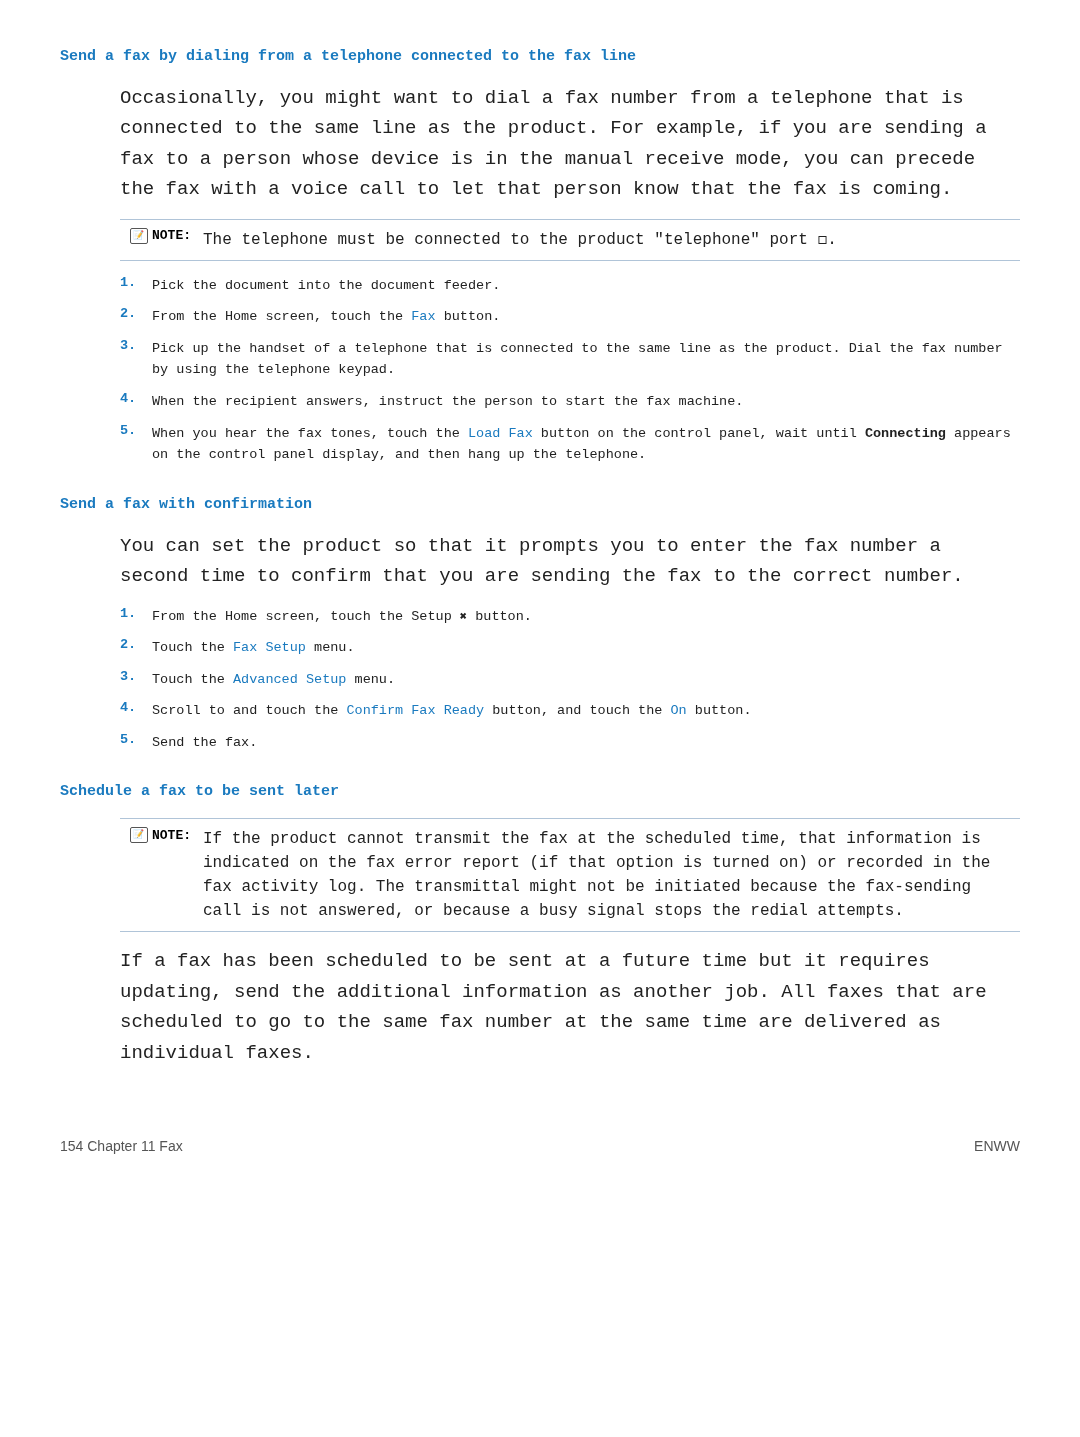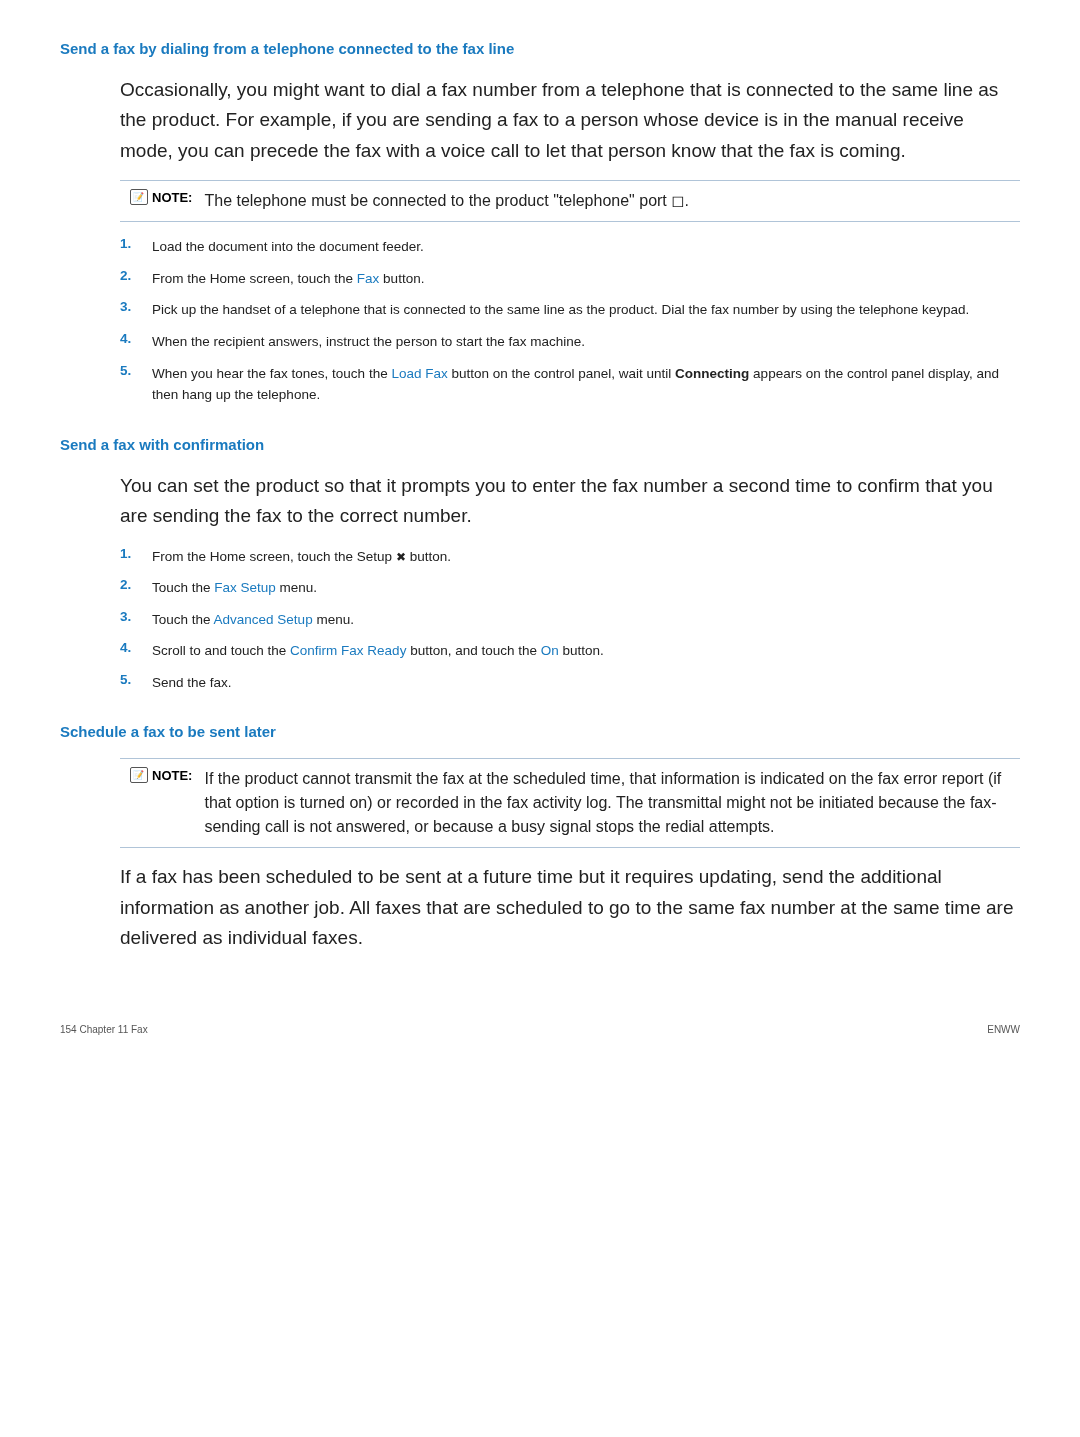--- a/index.html
+++ b/index.html
@@ -13,21 +13,22 @@
       font-family: Arial, Helvetica, sans-serif;
       font-size: 14px;
       color: #000000;
       width: 1080px;
       min-height: 1437px;
       padding: 40px 60px 80px 60px;
     }
 
     .page-content {
       max-width: 960px;
-      margin: 0 auto;
+      margin: 8px auto;
+      font-family: Liberation Mono, monospace;
     }
 
     .section {
       margin-bottom: 30px;
     }
 
     .section-heading {
       color: #1a7abf;
       font-size: 15px;
       font-weight: bold;
@@ -122,21 +123,21 @@
     }
 
     .bold-text {
       font-weight: bold;
     }
 
     .page-footer {
       margin-top: 60px;
       display: flex;
       justify-content: space-between;
-      font-size: 10px;
+      font-size: 14px;
       color: #555;
       padding-top: 10px;
     }
   </style>
 </head>
 <body>
 
 <div class="page-content">
 
   <div class="section">
@@ -150,21 +151,21 @@
           <span class="note-icon-img">📝</span>
           <span class="note-label">NOTE:</span>
         </span>
         <span class="note-text">
           The telephone must be connected to the product "telephone" port <span>◻</span>.
         </span>
       </div>
       <ol class="step-list">
         <li class="step-item">
           <span class="step-number">1.</span>
-          <span class="step-text">Load the document into the document feeder.</span>
+          <span class="step-text">Pick the document into the document feeder.</span>
         </li>
         <li class="step-item">
           <span class="step-number">2.</span>
           <span class="step-text">From the Home screen, touch the <span class="link-text">Fax</span> button.</span>
         </li>
         <li class="step-item">
           <span class="step-number">3.</span>
           <span class="step-text">Pick up the handset of a telephone that is connected to the same line as the product. Dial the fax number by using the telephone keypad.</span>
         </li>
         <li class="step-item">

